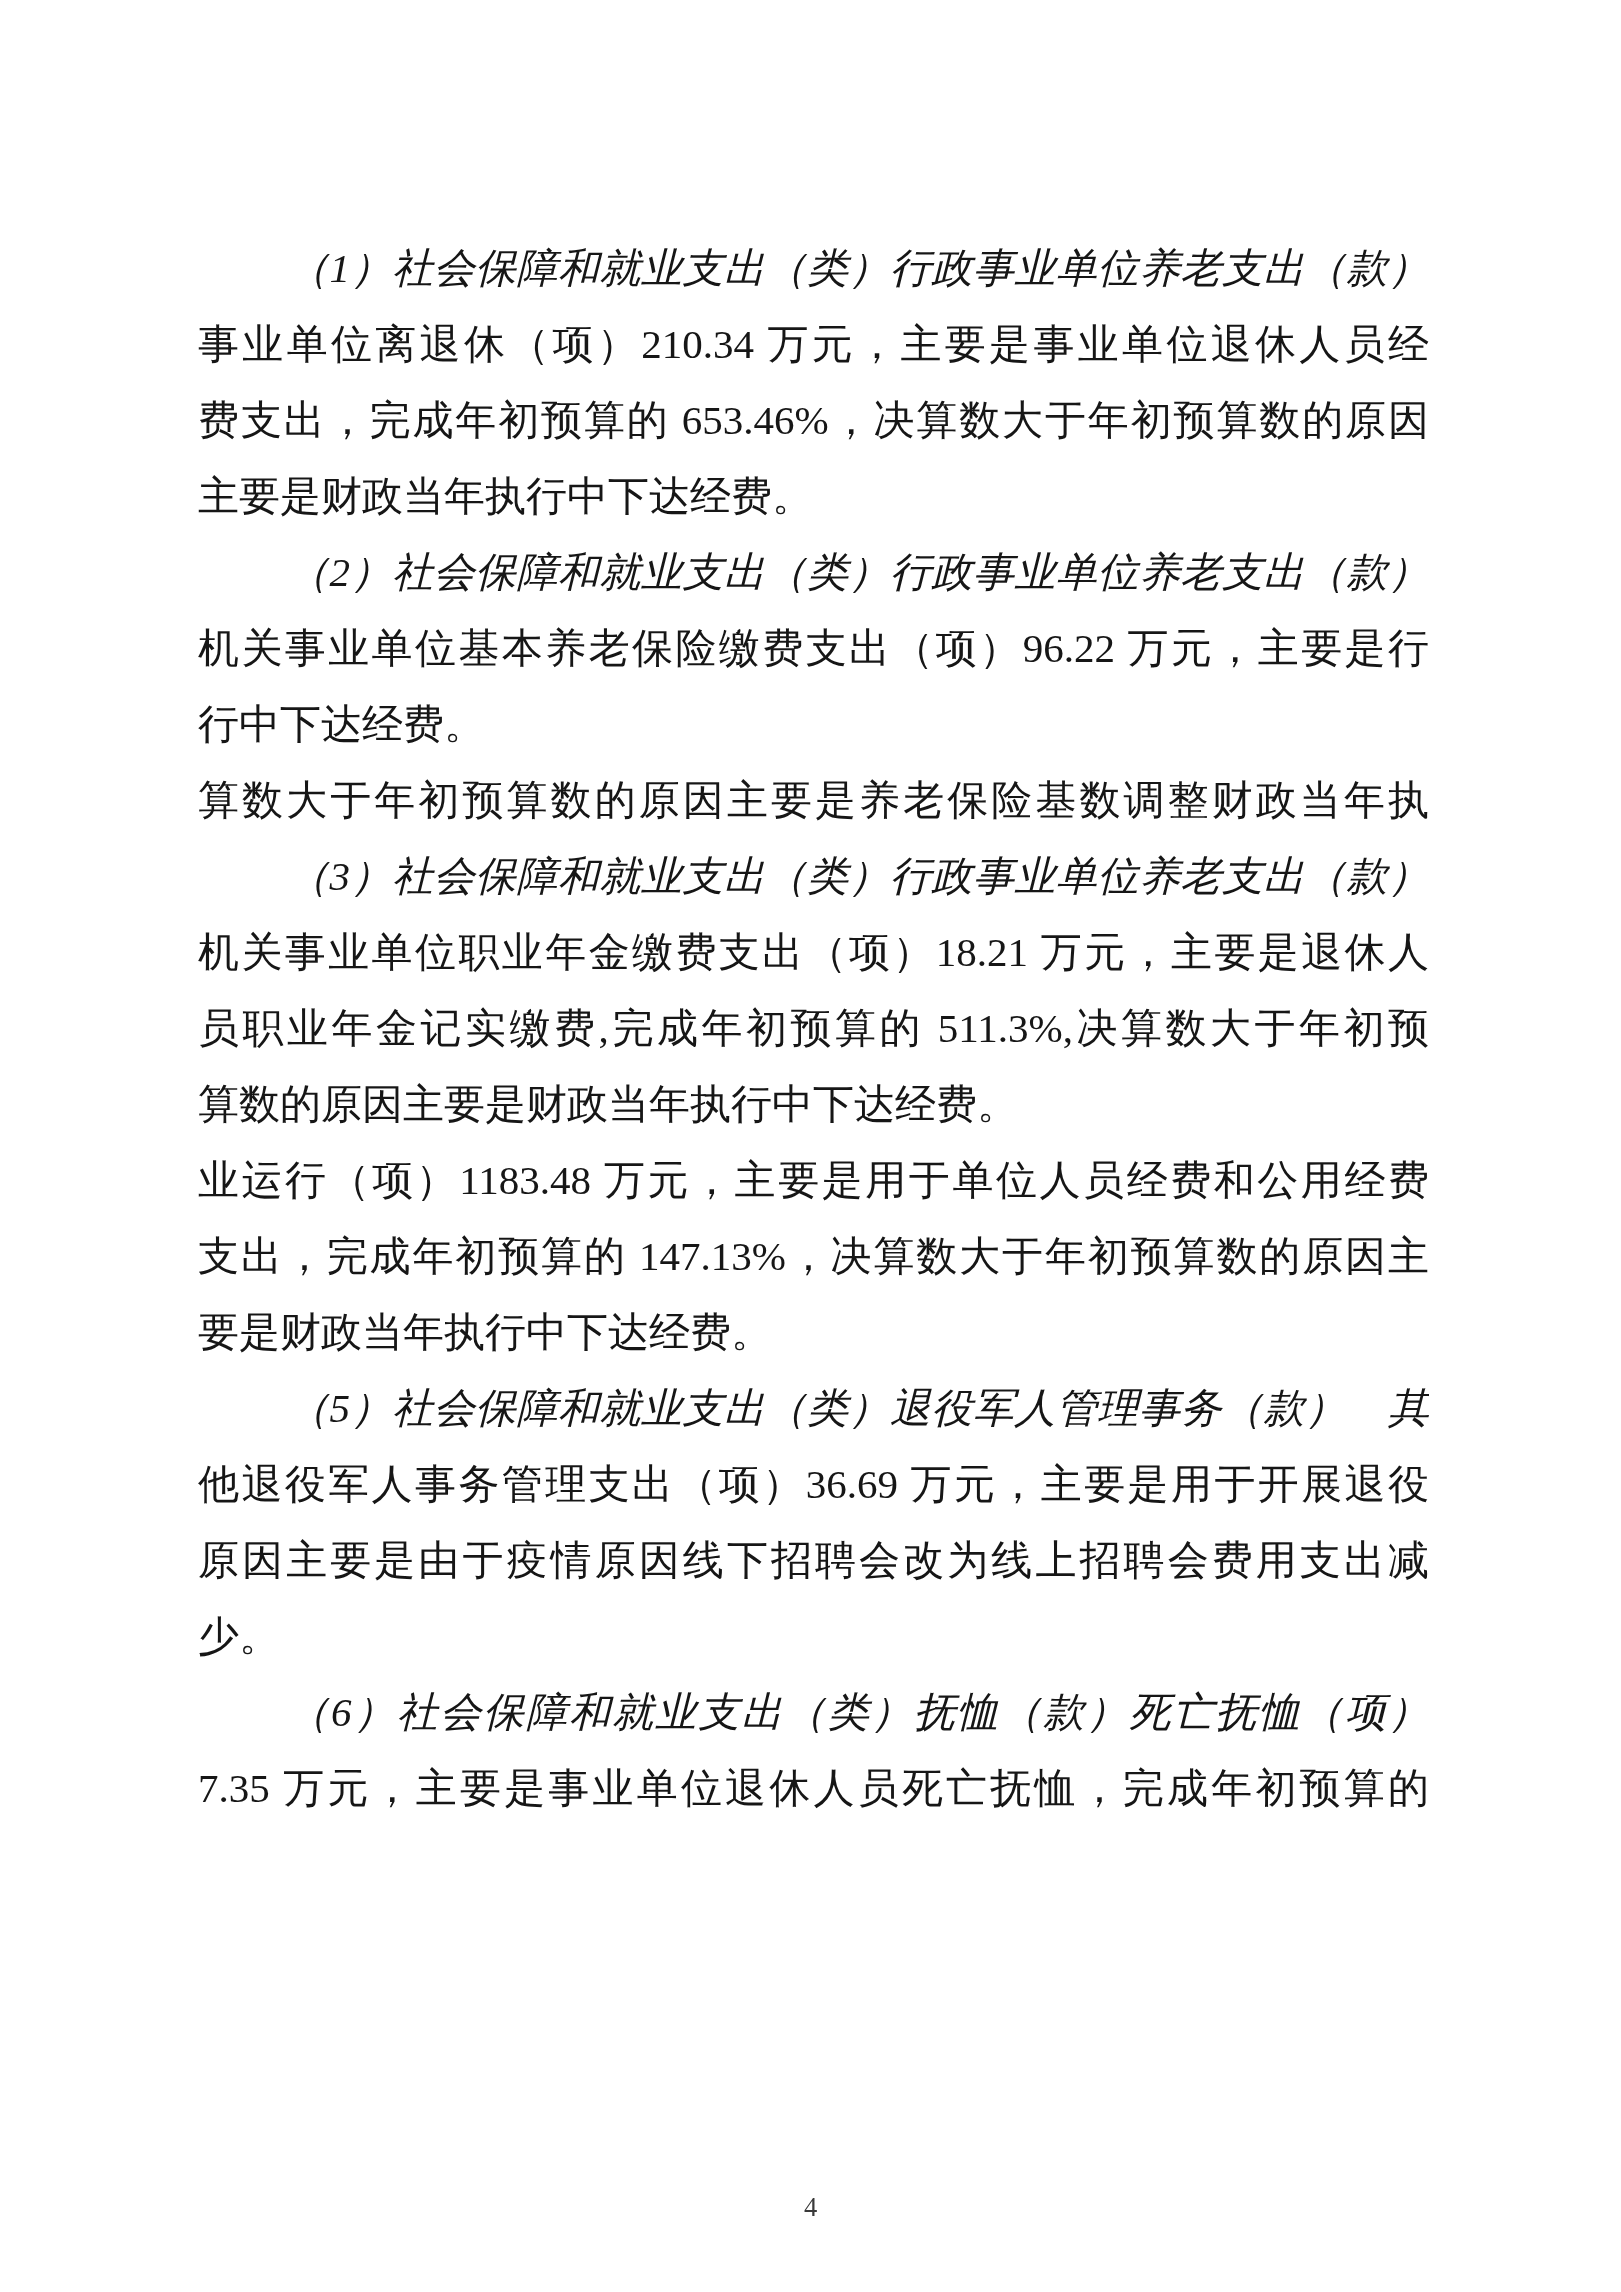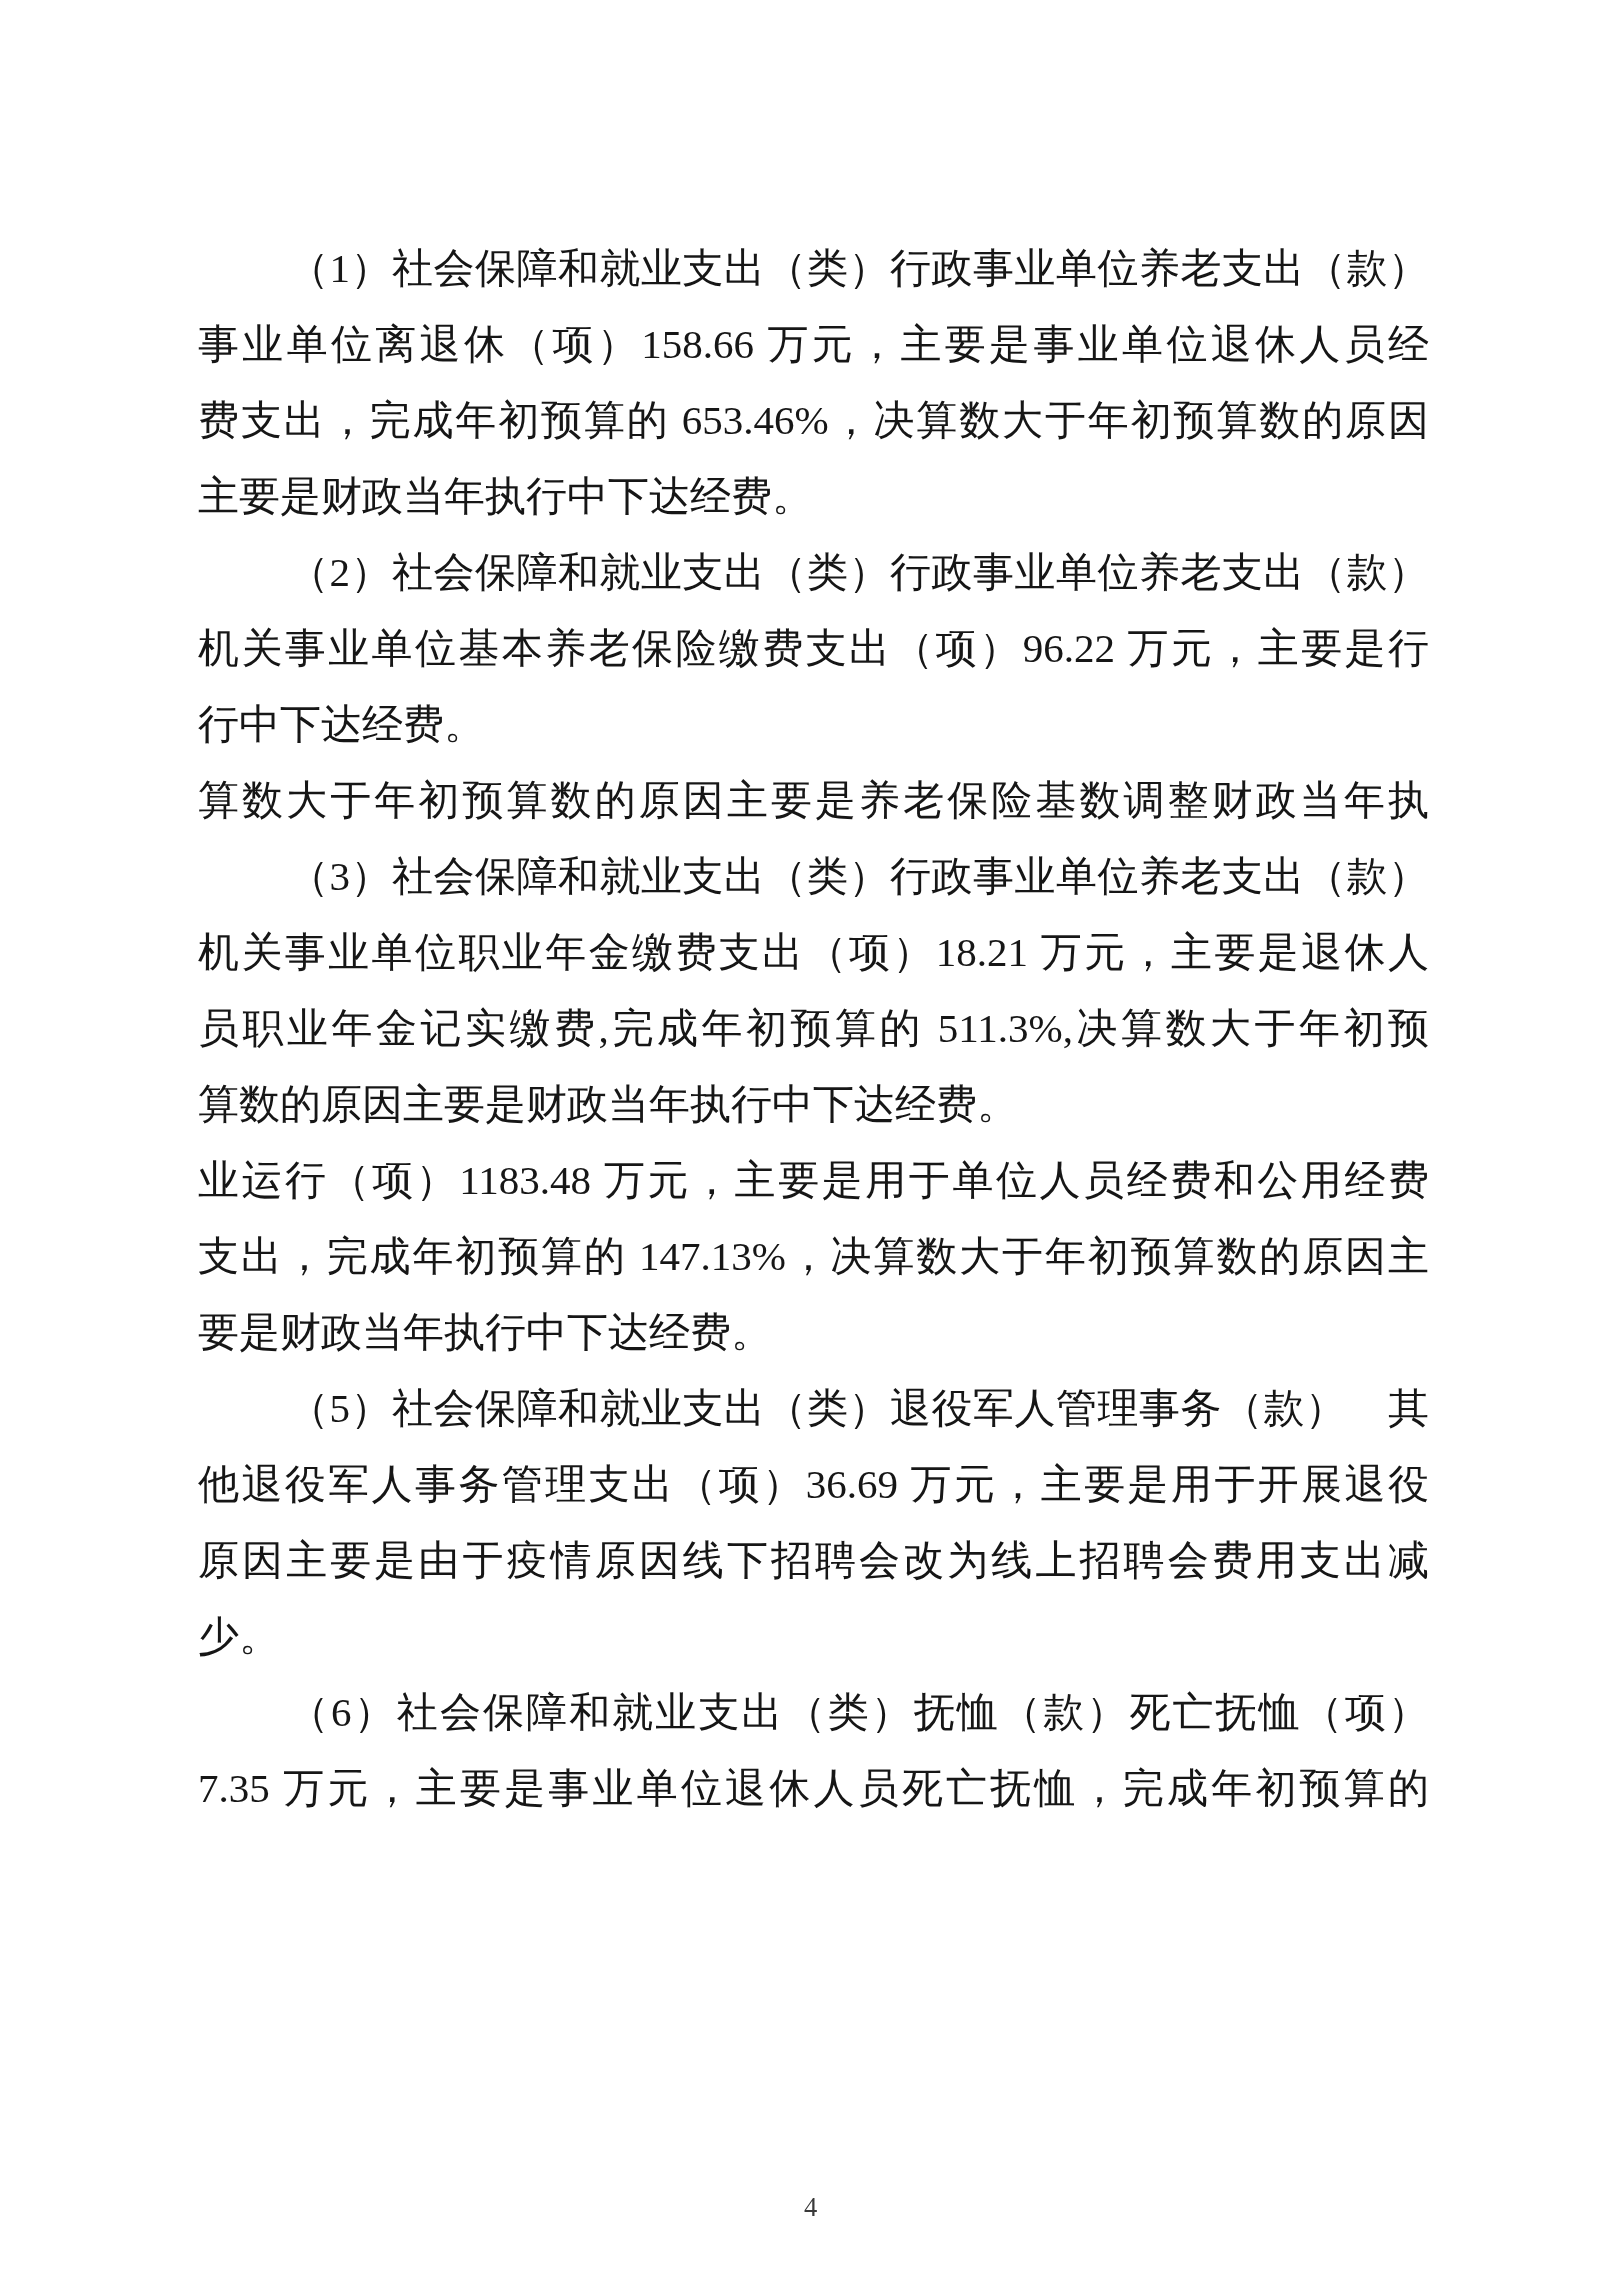--- a/index.html
+++ b/index.html
@@ -24,21 +24,21 @@
   }
   .paragraph { margin: 0; padding: 0; }
   .line {
     height: 76px;
     line-height: 76px;
     font-size: 41px;
     text-align: justify;
     text-align-last: justify;
     overflow: hidden;
   }
-  .line.indent { text-indent: 90px; }
+  .line.indent { text-indent: 90px; font-style: italic; }
   .line.para-end {
     text-align: center;
     text-align-last: left;
   }
   .page-number {
     position: absolute;
     top: 2192px;
     left: 0;
     width: 100%;
     text-align: center;
@@ -47,21 +47,21 @@
     color: #3a3a3a;
   }
 </style>
 </head>
 <body>
 
 <div class="page">
   <div class="textblock" id="textblock">
       <div class="paragraph">
         <div class="line indent">（1）社会保障和就业支出（类）行政事业单位养老支出（款）</div>
-        <div class="line">事业单位离退休（项）158.66 万元，主要是事业单位退休人员经</div>
+        <div class="line">事业单位离退休（项）210.34 万元，主要是事业单位退休人员经</div>
         <div class="line">费支出，完成年初预算的 653.46%，决算数大于年初预算数的原因</div>
         <div class="line para-end">主要是财政当年执行中下达经费。</div>
       </div>
       <div class="paragraph">
         <div class="line indent">（2）社会保障和就业支出（类）行政事业单位养老支出（款）</div>
         <div class="line">机关事业单位基本养老保险缴费支出（项）96.22 万元，主要是行</div>
         <div class="line para-end">行中下达经费。</div>
         <div class="line">算数大于年初预算数的原因主要是养老保险基数调整财政当年执</div>
       </div>
       <div class="paragraph">

